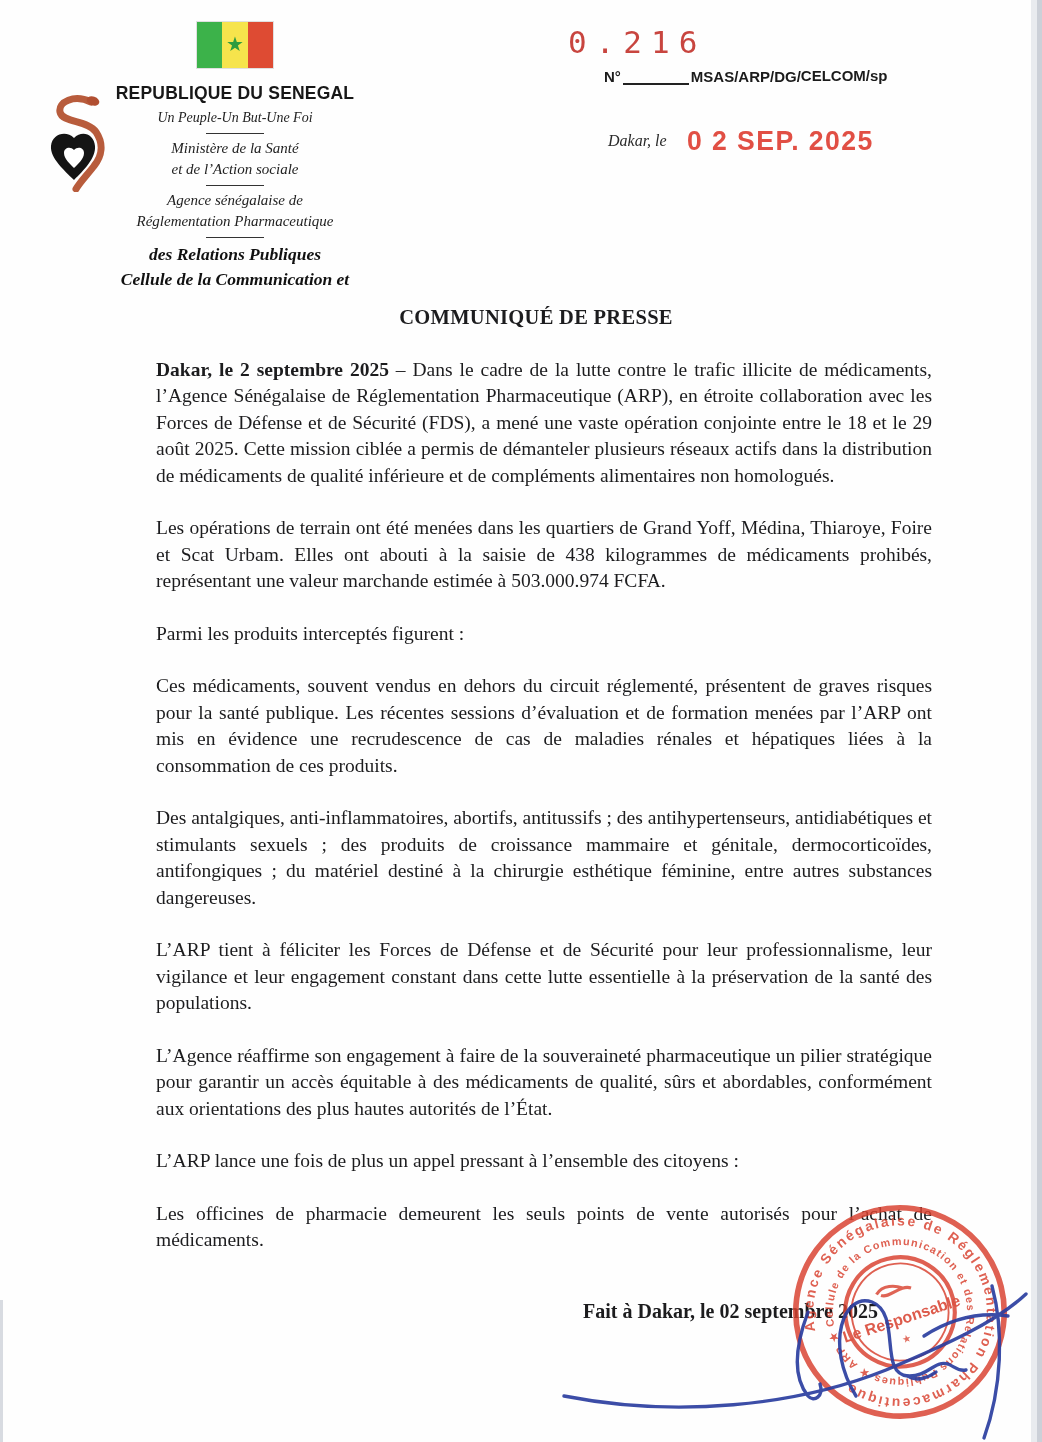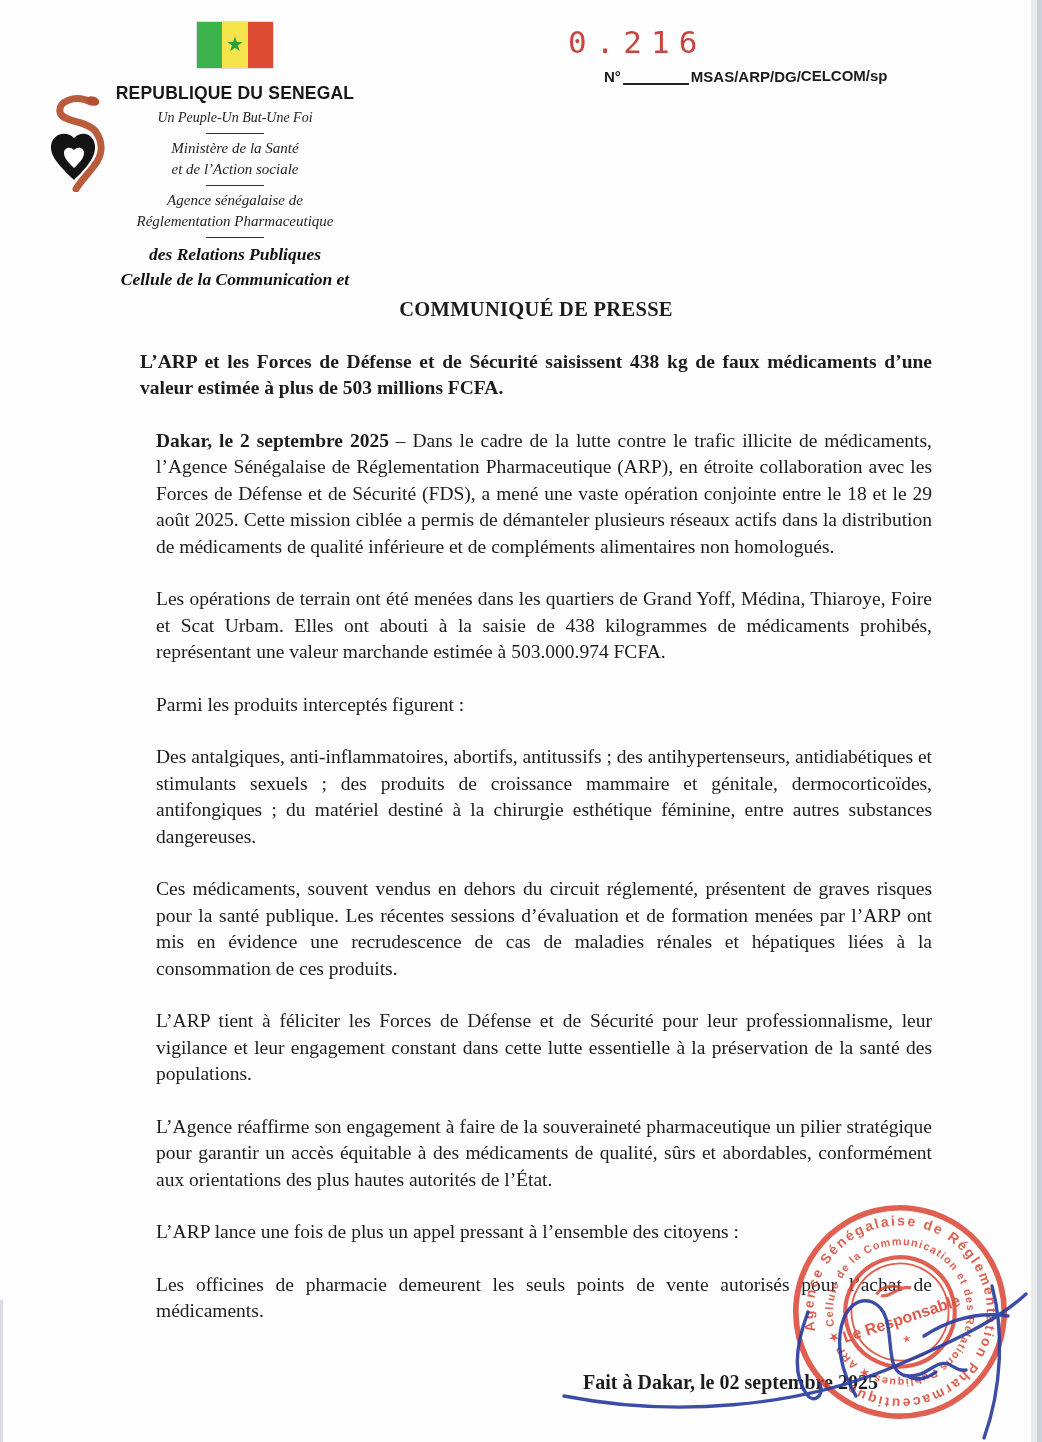--- a/index.html
+++ b/index.html
@@ -36,21 +36,21 @@
   .ref-underline{display:inline-block;width:66px;border-bottom:2px solid #222;height:13px;margin:0 2px;}
   .ref-small{font-size:15px;padding-bottom:1px;}
   .date-row{margin:40px 0 0 40px;display:flex;align-items:center;}
   .place-label{font-style:italic;font-size:16px;color:#2a2a2a;font-family:"Liberation Serif",serif;}
   .date-stamp{margin-left:20px;font-family:"Liberation Sans",sans-serif;font-weight:bold;
     font-size:28px;color:#e14f44;letter-spacing:1.5px;transform:scaleX(.95);transform-origin:left;}
 
   
   .doc-body{position:absolute;left:140px;top:296px;width:792px;
     font-size:19.5px;line-height:26.5px;text-align:justify;}
-  .doc-title{text-align:center;font-weight:bold;font-size:20.5px;letter-spacing:.3px;margin:0 0 26px 0;}
+  .doc-title{text-align:center;font-weight:bold;font-size:20.5px;letter-spacing:.3px;margin:8px 0 26px 0;}
   .lead{font-weight:bold;margin:0 0 0 0;}
   .para{margin:26px 0 0 16px;}
   .signoff{margin-top:44px;text-align:right;padding-right:54px;font-weight:bold;font-size:20px;}
 
   
   .stamp-wrap{position:absolute;left:790px;top:1198px;width:228px;height:260px;
     transform:rotate(-14deg);opacity:.9;}
   .sig-wrap{position:absolute;left:556px;top:1278px;width:486px;height:164px;}
 </style>
 </head>
@@ -91,31 +91,34 @@
 </div>
 
 <div class="ref-block">
   <div class="stamp-number">0.216</div>
   <div class="ref-line">
     <span>N°</span>
       <span class="ref-underline"></span>
       <span>MSAS/ARP/DG/</span>
       <span class="ref-small">CELCOM/sp</span>
   </div>
+  <div class="date-row">
+    <span class="place-label">Dakar, le</span>
+    <span class="date-stamp">0 2 SEP. 2025</span>
+  </div>
 </div>
 
 <div class="doc-body">
   <div class="doc-title">COMMUNIQUÉ DE PRESSE</div>
-  <p class="lead">L’ARP et les Forces de Défense et de Sécurité saisissent 438 kg de faux médicaments d’une valeur estimée à plus de 503 millions FCFA.</p>
 
   <p class="para"><b>Dakar, le 2 septembre 2025</b><span> – Dans le cadre de la lutte contre le trafic illicite de médicaments, l’Agence Sénégalaise de Réglementation Pharmaceutique (ARP), en étroite collaboration avec les Forces de Défense et de Sécurité (FDS), a mené une vaste opération conjointe entre le 18 et le 29 août 2025. Cette mission ciblée a permis de démanteler plusieurs réseaux actifs dans la distribution de médicaments de qualité inférieure et de compléments alimentaires non homologués.</span></p>
   <p class="para"><span>Les opérations de terrain ont été menées dans les quartiers de Grand Yoff, Médina, Thiaroye, Foire et Scat Urbam. Elles ont abouti à la saisie de 438 kilogrammes de médicaments prohibés, représentant une valeur marchande estimée à 503.000.974 FCFA.</span></p>
   <p class="para"><span>Parmi les produits interceptés figurent :</span></p>
+  <p class="para"><span>Ces médicaments, souvent vendus en dehors du circuit réglementé, présentent de graves risques pour la santé publique. Les récentes sessions d’évaluation et de formation menées par l’ARP ont mis en évidence une recrudescence de cas de maladies rénales et hépatiques liées à la consommation de ces produits.</span></p>
   <p class="para"><span>Des antalgiques, anti-inflammatoires, abortifs, antitussifs ; des antihypertenseurs, antidiabétiques et stimulants sexuels ; des produits de croissance mammaire et génitale, dermocorticoïdes, antifongiques ; du matériel destiné à la chirurgie esthétique féminine, entre autres substances dangereuses.</span></p>
-  <p class="para"><span>Ces médicaments, souvent vendus en dehors du circuit réglementé, présentent de graves risques pour la santé publique. Les récentes sessions d’évaluation et de formation menées par l’ARP ont mis en évidence une recrudescence de cas de maladies rénales et hépatiques liées à la consommation de ces produits.</span></p>
   <p class="para"><span>L’ARP tient à féliciter les Forces de Défense et de Sécurité pour leur professionnalisme, leur vigilance et leur engagement constant dans cette lutte essentielle à la préservation de la santé des populations.</span></p>
   <p class="para"><span>L’Agence réaffirme son engagement à faire de la souveraineté pharmaceutique un pilier stratégique pour garantir un accès équitable à des médicaments de qualité, sûrs et abordables, conformément aux orientations des plus hautes autorités de l’État.</span></p>
   <p class="para"><span>L’ARP lance une fois de plus un appel pressant à l’ensemble des citoyens :</span></p>
   <p class="para"><span>Les officines de pharmacie demeurent les seuls points de vente autorisés pour l’achat de médicaments.</span></p>
 
   <div class="signoff">Fait à Dakar, le 02 septembre 2025</div>
 </div>
 
 <div class="stamp-wrap">
   <svg width="228" height="260" viewBox="0 0 220 252" style="overflow:visible">

